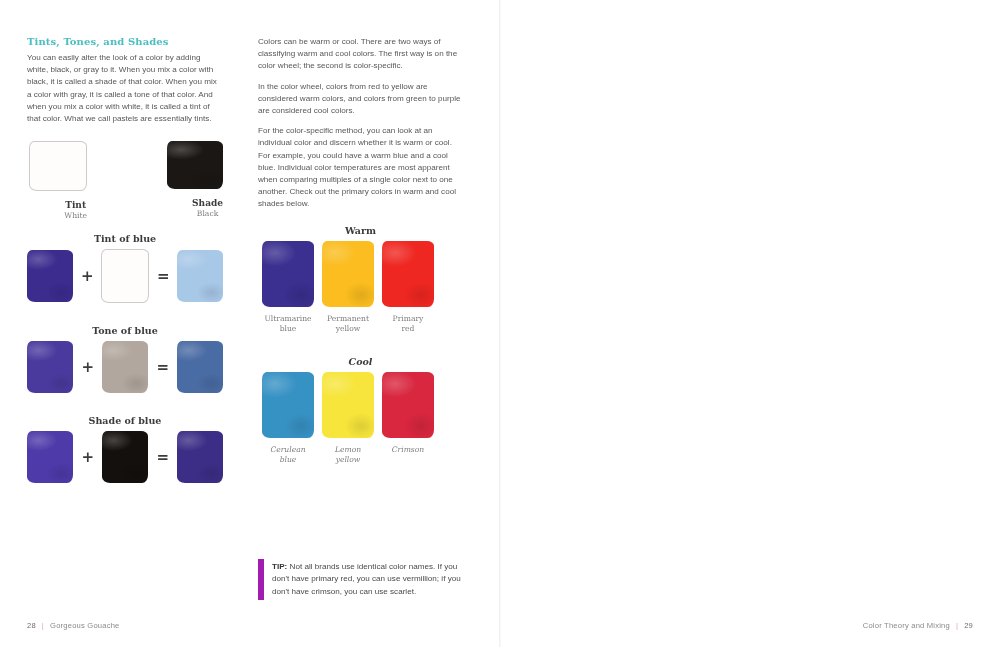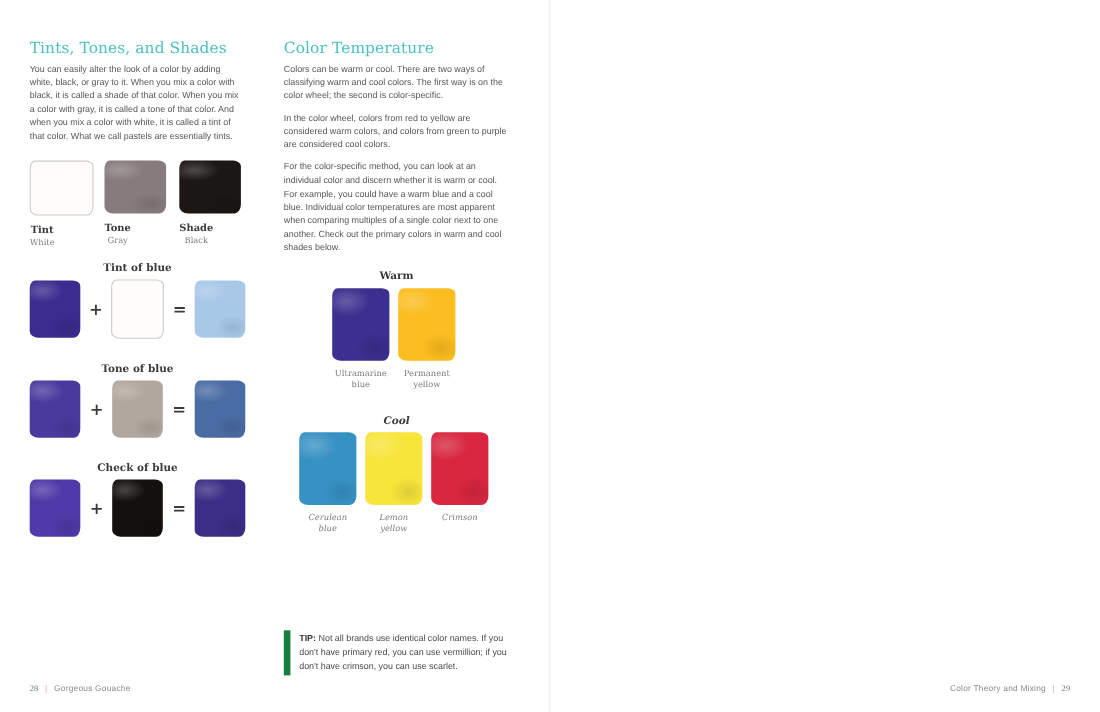--- a/index.html
+++ b/index.html
@@ -11,21 +11,21 @@
   .spread{position:absolute;inset:0;display:flex;}
   .page{position:relative;height:100%;}
   .page-left{width:500px;}
   .page-right{width:500px;}
   .gutter{position:absolute;left:499px;top:0;width:2px;height:647px;
           background:linear-gradient(to right,#ffffff,#e9e9e9 40%,#f4f4f4 60%,#ffffff);}
 
   
   h2.col-head{
     font-family:"DejaVu Serif", serif;
-    font-size:14px;font-weight:400;color:#4bbfc0;
+    font-size:10px;font-weight:700;color:#4bbfc0;
     margin:0 0 5px 0;letter-spacing:.1px;
   }
   p.body{
     font-size:8.1px;line-height:12.2px;margin:0 0 8px 0;color:#575757;
   }
   .swatch-label{
     font-family:"DejaVu Serif", serif;
     font-size:9px;color:#3b3b3b;text-align:center;line-height:11px;font-weight:700;
   }
   .swatch-sub{
@@ -50,74 +50,67 @@
     pointer-events:none;
   }
   .sw.outline{border:1px solid #cfcaca;background:#fffdfb;}
 
   
   .col{position:absolute;top:36px;}
   .colA{left:27px;width:196px;}
   .colB{left:258px;width:205px;}
 
   .trio{display:flex;gap:0;justify-content:space-between;margin-top:16px;}
-  .trio .cell{width:60px;display:flex;flex-direction:column;align-items:flex-start;}
+  .trio .cell{width:60px;display:flex;flex-direction:column;align-items:flex-end;}
   .trio .cell .sw{width:56px;height:48px;}
   .trio .cap{margin-top:9px;}
 
   .mixrow{display:flex;align-items:center;justify-content:space-between;width:196px;}
   .mixrow .sw{width:46px;height:52px;}
   .op{font-family:"DejaVu Serif",serif;font-size:15px;color:#3b3b3b;font-weight:700;width:12px;text-align:center;}
 
-  .ct-trio{display:flex;justify-content:center;width:200px;}
+  .ct-trio{display:flex;justify-content:flex-start;width:200px;}
   .ct-trio .cell{width:60px;display:flex;flex-direction:column;align-items:center;}
   .ct-trio .cell .sw{width:52px;height:66px;}
   .ct-trio .cap{margin-top:7px;}
 
   .tipbox{
-    position:absolute;left:258px;bottom:33px;width:202px;
-    border-left:6px solid #15803d;padding:2px 0 2px 8px;
+    position:absolute;left:258px;bottom:47px;width:202px;
+    border-left:6px solid #a21caf;padding:2px 0 2px 8px;
   }
   .tipbox p{font-size:8.1px;line-height:12.3px;margin:0;color:#4a4a4a;}
   .tipbox b{font-weight:700;color:#333;}
 
   
   .footer{
     position:absolute;bottom:17px;font-size:7.6px;color:#8a8a8a;letter-spacing:.2px;
     display:flex;align-items:center;gap:6px;
   }
   .footer .bar{color:#d7a8bb;}
   .footer-left{left:27px;}
   .footer-right{right:27px;}
-  .footer .pg{color:#6d6d6d;font-family:Liberation Serif, serif;}
+  .footer .pg{color:#6d6d6d;}
 </style>
 </head>
 <body>
 
 <div class="spread">
 
   <div class="page page-left">
 
     <div class="col colA">
       <h2 class="col-head">Tints, Tones, and Shades</h2>
       <p class="body">You can easily alter the look of a color by adding white, black, or gray to it. When you mix a color with black, it is called a shade of that color. When you mix a color with gray, it is called a tone of that color. And when you mix a color with white, it is called a tint of that color. What we call pastels are essentially tints.</p>
 
       <div class="trio" id="trioA">
           <div class="cell">
             <div class="sw outline "></div>
             <div class="cap">
               <div class="swatch-label">Tint</div>
               <div class="swatch-sub">White</div>
-            </div>
-          </div>
-          <div class="cell">
-            <div class="sw textured " style="background: rgb(135, 123, 123);"></div>
-            <div class="cap">
-              <div class="swatch-label">Tone</div>
-              <div class="swatch-sub">Gray</div>
             </div>
           </div>
           <div class="cell">
             <div class="sw textured " style="background: rgb(27, 23, 20);"></div>
             <div class="cap">
               <div class="swatch-label">Shade</div>
               <div class="swatch-sub">Black</div>
             </div>
           </div>
         </div>
@@ -137,53 +130,59 @@
             <div class="row-title">Tone of blue</div>
             <div class="mixrow">
               <div class="sw textured " style="background: rgb(75, 58, 158);"></div>
               <div class="op">+</div>
               <div class="sw textured " style="background: rgb(178, 167, 158);"></div>
               <div class="op">=</div>
               <div class="sw textured " style="background: rgb(74, 108, 164);"></div>
             </div>
           </div>
           <div style="margin-top: 22px;">
-            <div class="row-title">Check of blue</div>
+            <div class="row-title">Shade of blue</div>
             <div class="mixrow">
               <div class="sw textured " style="background: rgb(78, 58, 168);"></div>
               <div class="op">+</div>
               <div class="sw textured " style="background: rgb(20, 16, 13);"></div>
               <div class="op">=</div>
               <div class="sw textured " style="background: rgb(60, 46, 134);"></div>
             </div>
           </div>
         </div>
     </div>
 
     <div class="col colB">
-      <h2 class="col-head">Color Temperature</h2>
       <p class="body">Colors can be warm or cool. There are two ways of classifying warm and cool colors. The first way is on the color wheel; the second is color-specific.</p>
       <p class="body">In the color wheel, colors from red to yellow are considered warm colors, and colors from green to purple are considered cool colors.</p>
       <p class="body">For the color-specific method, you can look at an individual color and discern whether it is warm or cool. For example, you could have a warm blue and a cool blue. Individual color temperatures are most apparent when comparing multiples of a single color next to one another. Check out the primary colors in warm and cool shades below.</p>
 
       <div style="margin-top:14px;">
         <div class="row-title">Warm</div>
         <div class="ct-trio" id="warmTrio">
             <div class="cell">
               <div class="sw textured " style="background: rgb(59, 47, 143);"></div>
               <div class="cap">
                 <div class="swatch-sub">Ultramarine</div>
                 <div class="swatch-sub">blue</div>
               </div>
             </div>
             <div class="cell">
               <div class="sw textured " style="background: rgb(251, 189, 31);"></div>
               <div class="cap">
                 <div class="swatch-sub">Permanent</div>
                 <div class="swatch-sub">yellow</div>
+              </div>
+            </div>
+            <div class="cell">
+              <div class="sw textured " style="background: rgb(239, 39, 34);"></div>
+              <div class="cap">
+                <div class="swatch-sub">Primary</div>
+                <div class="swatch-sub">red</div>
               </div>
             </div>
           </div>
       </div>
 
       <div style="margin-top:22px;font-style:italic;">
         <div class="row-title">Cool</div>
         <div class="ct-trio" id="coolTrio">
             <div class="cell">
               <div class="sw textured " style="background: rgb(55, 146, 196);"></div>

